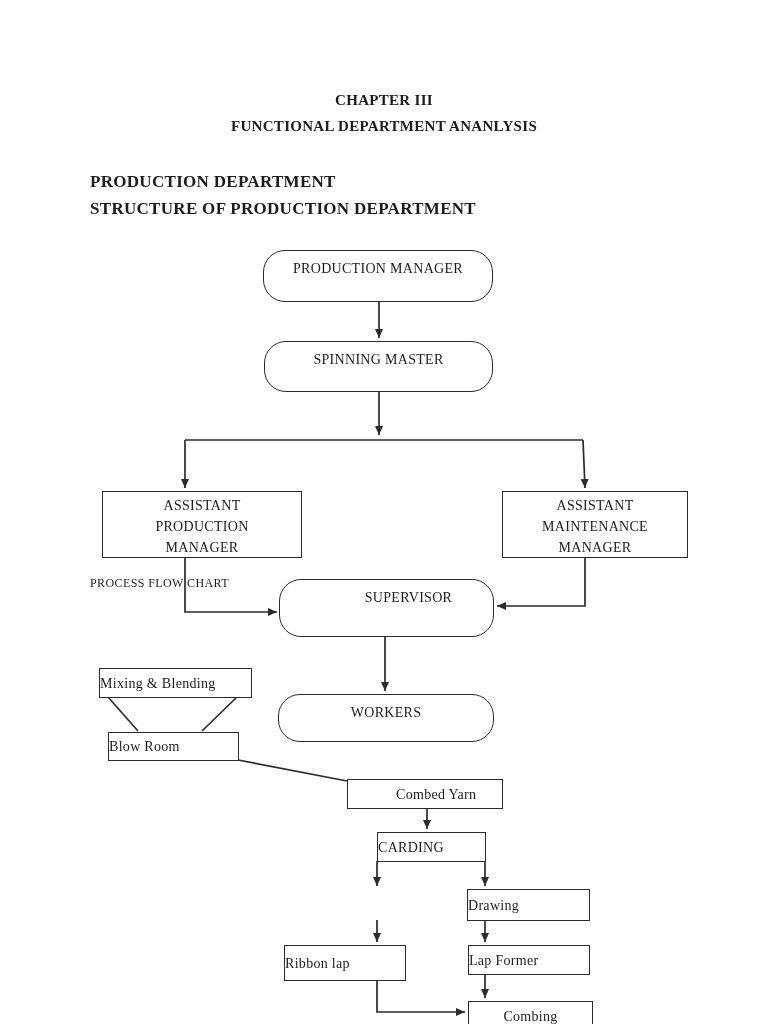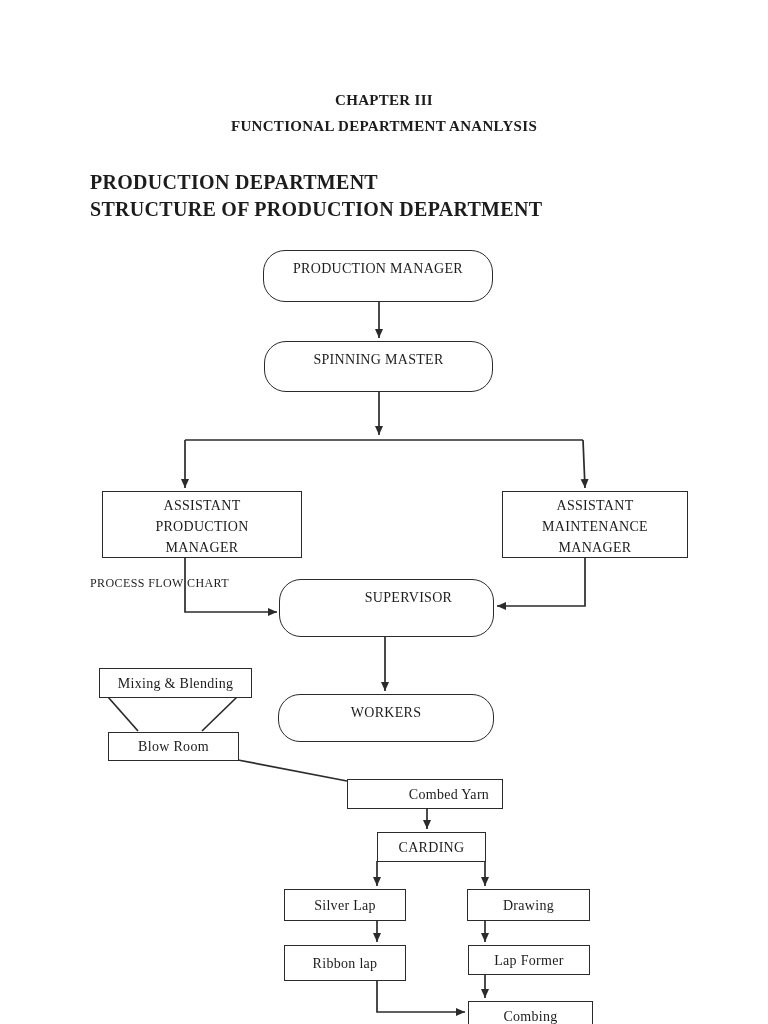--- a/index.html
+++ b/index.html
@@ -8,38 +8,38 @@
     background:#ffffff;overflow:hidden;
     font-family:"Liberation Serif","DejaVu Serif",serif;
     color:#1c1c1c;
   }
   .center-head{
     position:absolute;left:0;width:768px;text-align:center;
     font-weight:bold;font-size:15px;line-height:16px;letter-spacing:0.3px;
   }
   .left-head{
     position:absolute;left:90px;
-    font-weight:bold;font-size:20px;line-height:16px;letter-spacing:0.3px;
+    font-weight:bold;font-size:17px;line-height:16px;letter-spacing:0.3px;
     white-space:nowrap;
   }
   .left-label{
     position:absolute;left:90px;
     font-weight:normal;font-size:12px;line-height:16px;letter-spacing:0.4px;
     white-space:nowrap;
   }
   .connectors{position:absolute;left:0;top:0;z-index:1;}
   .node{
     position:absolute;z-index:2;box-sizing:border-box;
     background:#ffffff;border:1.6px solid #2b2b2b;
     font-size:14px;line-height:17px;letter-spacing:0.3px;
     text-align:center;color:#1c1c1c;
   }
   .node-top{padding-top:9px;border-radius:22px;}          
   .node-lines{padding-top:3px;line-height:21px;}
-  .node-mid{display:flex;align-items:center;justify-content:center;}
+  .node-mid{display:flex;align-items:center;justify-content:flex-start;}
   .node span{display:inline;}
   .node-lines span{display:block;}
 </style>
 </head>
 <body>
 
 <div class="page">
 
   <div class="center-head" style="top:92px;">CHAPTER III</div>
   <div class="center-head" style="top:118px;">FUNCTIONAL DEPARTMENT ANANLYSIS</div>
@@ -123,23 +123,20 @@
   </div>
 
   <div class="node node-mid" style="left:347px;top:779px;width:156px;height:30px;padding-left:48px;">
     <span>Combed Yarn</span>
   </div>
 
   <div class="node node-mid" style="left:377px;top:832px;width:109px;height:30px;">
     <span>CARDING</span>
   </div>
 
-  <div class="node node-mid" style="left:284px;top:889px;width:122px;height:32px;">
-    <span>Silver Lap</span>
-  </div>
 
   <div class="node node-mid" style="left:467px;top:889px;width:123px;height:32px;">
     <span>Drawing</span>
   </div>
 
   <div class="node node-mid" style="left:284px;top:945px;width:122px;height:36px;">
     <span>Ribbon lap</span>
   </div>
 
   <div class="node node-mid" style="left:468px;top:945px;width:122px;height:30px;">

